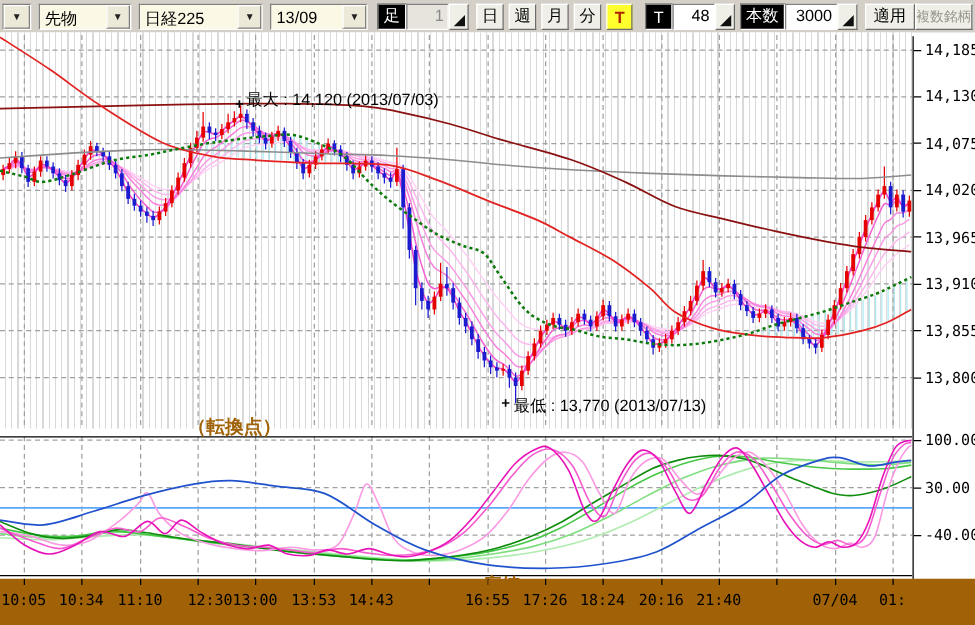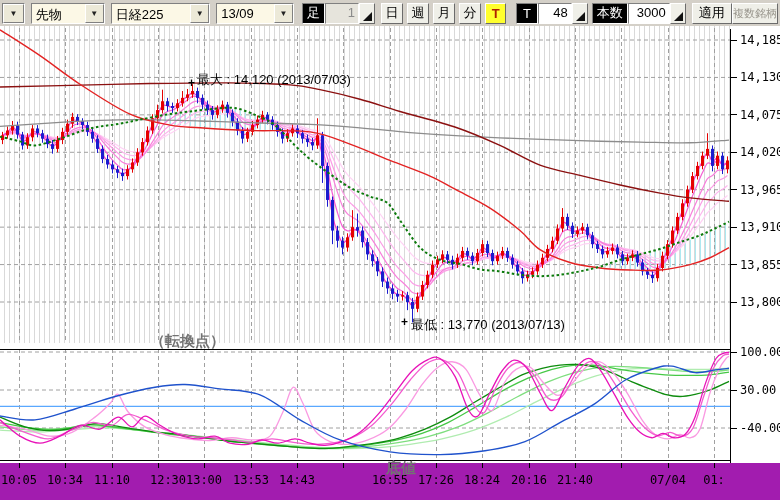--- a/index.html
+++ b/index.html
@@ -20,30 +20,30 @@
   .spin.gray .sval{background:#e6e4dc;color:#8b8b8b;}
   .spin .sbtn{width:16px;background:#efefe8;border:1px solid;border-color:#fff #6b6b6b #6b6b6b #fff;display:flex;align-items:flex-end;justify-content:flex-end;padding:2px;box-sizing:border-box;}
   .tri{width:0;height:0;border-left:9px solid transparent;border-bottom:9px solid #111;}
   .ml4{margin-left:4px}.ml6{margin-left:6px}.ml8{margin-left:8px}.ml10{margin-left:10px}
   .spacer{flex:1}
   
   .chart-wrap{position:absolute;left:0;top:26px;width:780px;height:474px;background:#fff;}
   .main-plot{position:absolute;left:0;top:0;width:730px;height:317px;overflow:hidden;
              background:repeating-linear-gradient(to right,#ffffff 0 4px,#d9d9d9 4px 5px);}
   .lower-plot{position:absolute;left:0;top:317px;width:730px;height:120px;background:#fff;overflow:hidden;}
-  .time-axis{position:absolute;left:0;top:437px;width:780px;height:37px;background:#a21caf;}
+  .time-axis{position:absolute;left:0;top:437px;width:780px;height:37px;background:#a16207;}
   .y-axis-line{position:absolute;left:730px;top:3px;width:1px;height:452px;background:#000;}
   .axis-label{position:absolute;left:731px;width:49px;height:14px;display:flex;align-items:center;
               font-family:"DejaVu Sans Mono","Liberation Mono",monospace;font-size:12px;white-space:nowrap;}
   .axis-label .tick{width:6px;height:1px;background:#000;margin-right:3px;flex:none;}
   .time-label{position:absolute;top:10px;transform:translateX(-50%);
               font-family:"DejaVu Sans Mono","Liberation Mono",monospace;font-size:12px;white-space:nowrap;}
   .time-tick{position:absolute;top:0;width:1px;height:5px;background:#000;}
   .anno{position:absolute;white-space:nowrap;font-size:13px;}
-  .anno.red{color:#737373;font-weight:bold;font-size:15px;}
+  .anno.red{color:#a16207;font-weight:bold;font-size:15px;}
   .cross{position:absolute;font-size:12px;font-weight:bold;color:#000;line-height:1;}
   svg{display:block}
 </style>
 </head>
 <body>
 
 <div class="app">
 
   <div class="toolbar">
     <div class="combo" style="width:24px">

